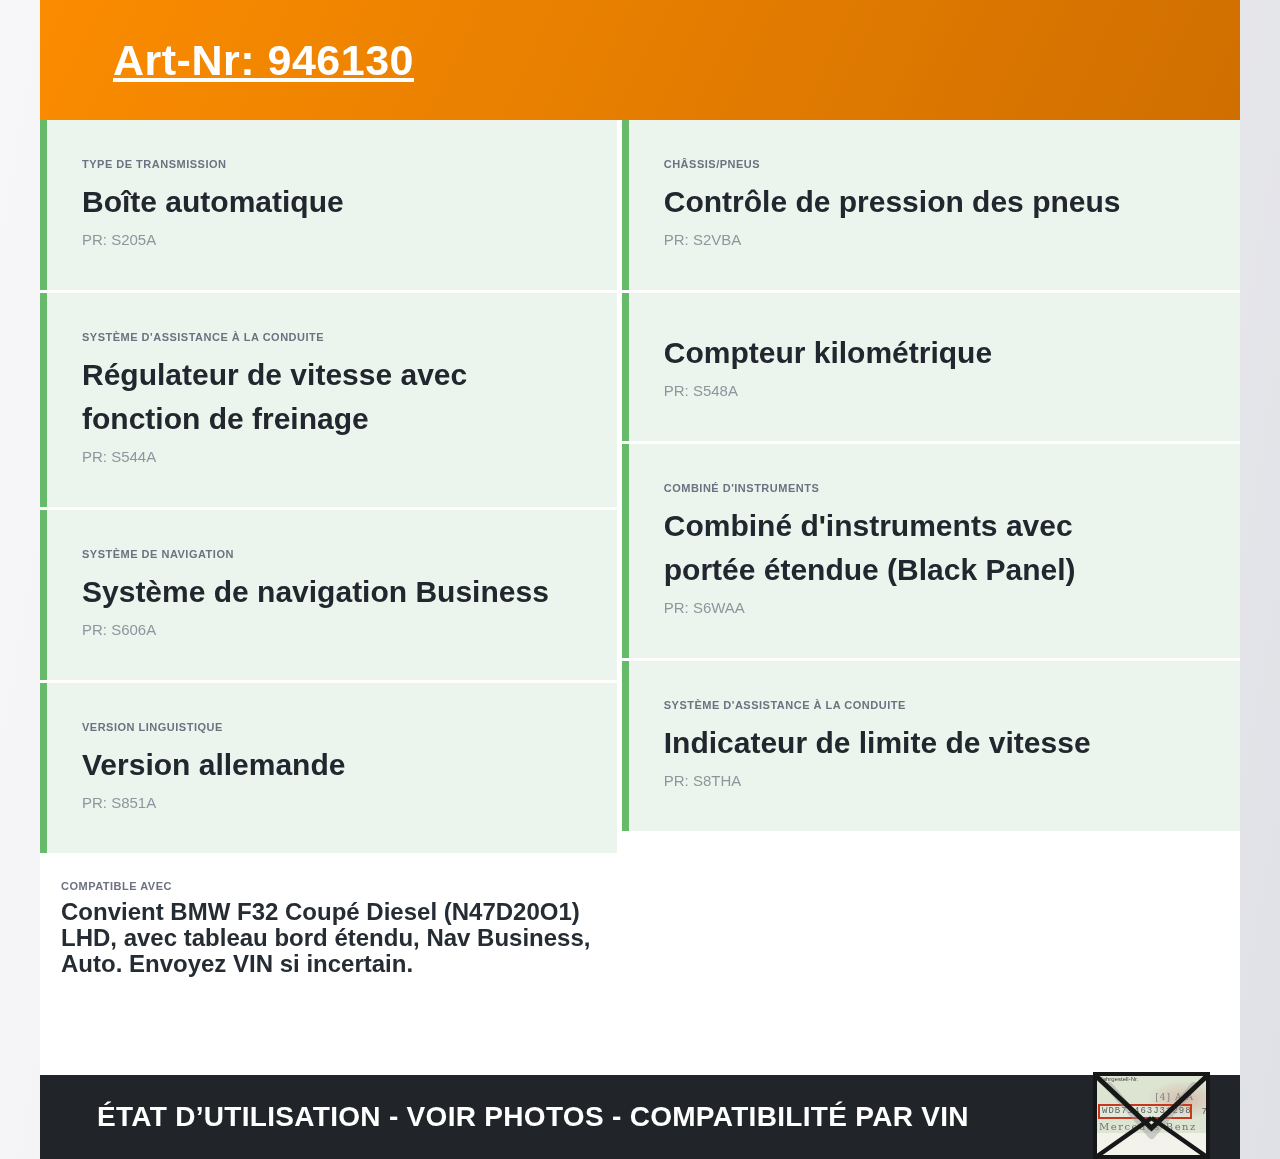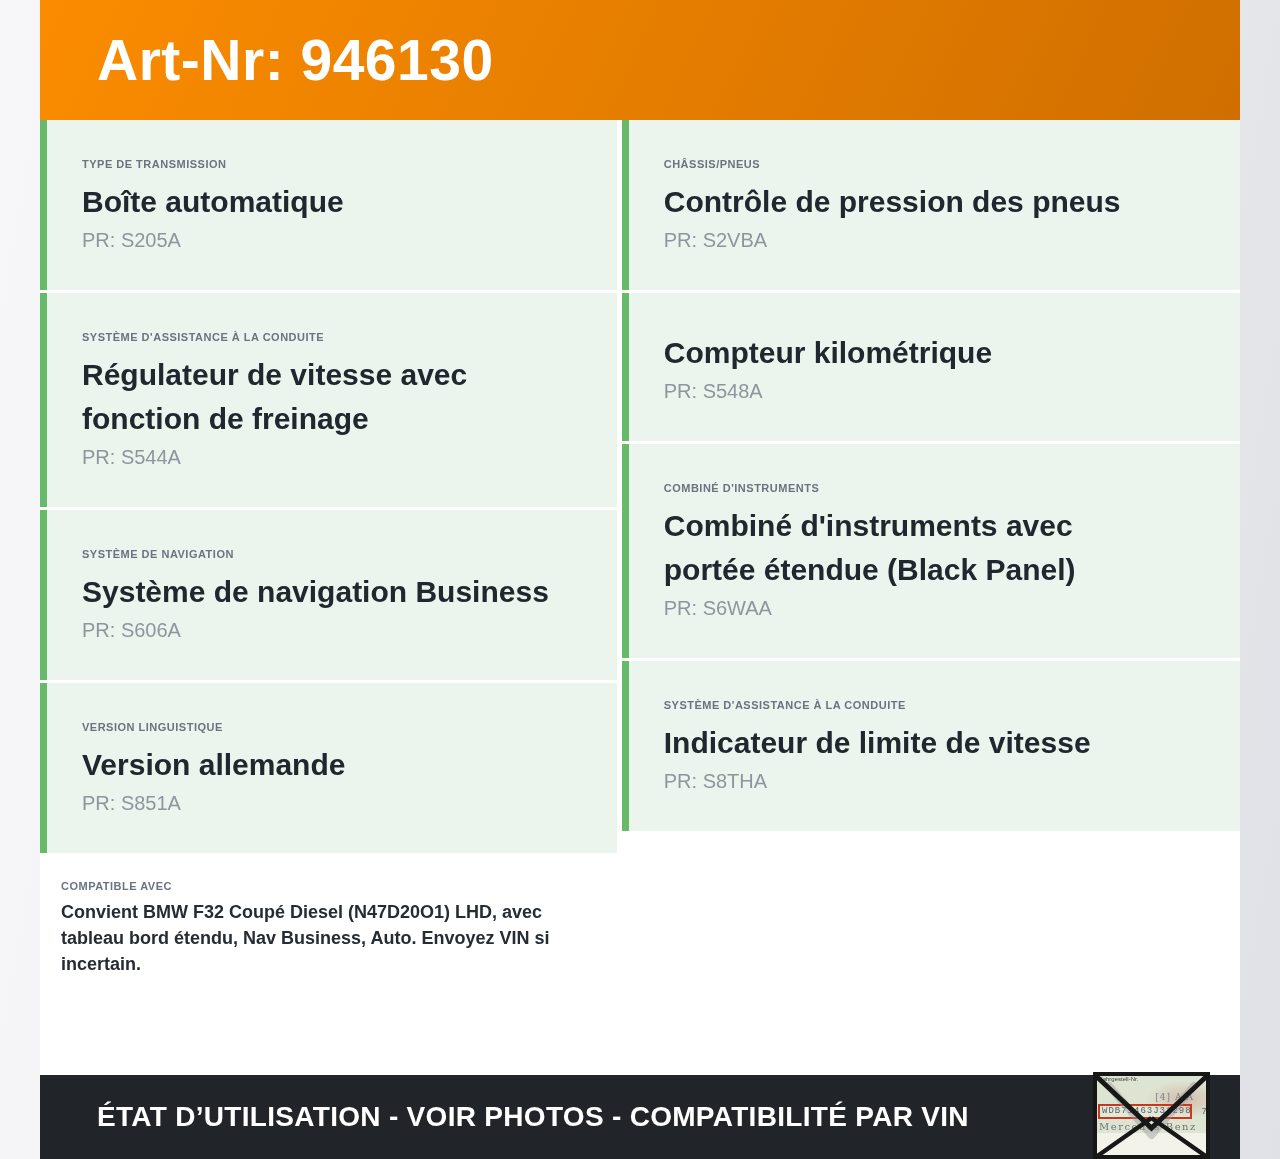--- a/index.html
+++ b/index.html
@@ -25,21 +25,21 @@
     position:absolute;left:40px;top:0;width:1200px;height:1159px;
     background:#ffffff;display:flex;flex-direction:column;
   }
   
   .app-header{
     flex:0 0 120px;
     background:linear-gradient(115deg,var(--orange-light) 0%,var(--orange-dark) 100%);
     display:flex;align-items:center;padding-left:57px;
   }
   .app-header h1{
-    margin:0;color:#ffffff;font-size:57px;font-weight:bold;letter-spacing:0.5px;
+    margin:16px;color:#ffffff;font-size:43px;font-weight:bold;letter-spacing:0.5px;text-decoration:underline;
   }
   
   .columns{
     flex:1 1 auto;display:flex;gap:5px;align-items:flex-start;overflow:hidden;
   }
   .col{display:flex;flex-direction:column;gap:3px;}
   .col-left{width:597px;}
   .col-right{width:640px;}
   .card{width:100%;}
   .card-mint{
@@ -48,28 +48,28 @@
     padding:38px 40px 40px 35px;
   }
   .card-label{
     color:var(--label-gray);font-size:11px;font-weight:bold;
     letter-spacing:0.5px;margin-bottom:10px;
   }
   .card-title{
     margin:0 0 6px 0;color:var(--title-dark);
     font-size:30px;line-height:44px;font-weight:bold;max-width:470px;
   }
-  .card-pr{color:var(--pr-gray);font-size:20px;line-height:20px;}
+  .card-pr{color:var(--pr-gray);font-size:15px;line-height:20px;}
   
   .card-compat{
     background:#ffffff;padding:24px 20px 20px 21px;
   }
   .card-compat .card-label{margin-bottom:7px;}
   .compat-text{
-    margin:0;color:#262c33;font-size:18px;line-height:26px;
+    margin:0;color:#262c33;font-size:24px;line-height:26px;
     font-weight:bold;max-width:575px;
   }
   
   .app-footer{
     flex:0 0 84px;background:var(--footer-bg);
     position:relative;display:flex;align-items:center;padding-left:57px;
   }
   .footer-text{color:#ffffff;font-size:28px;font-weight:bold;letter-spacing:0.3px;}
   
   .vin-thumb{

